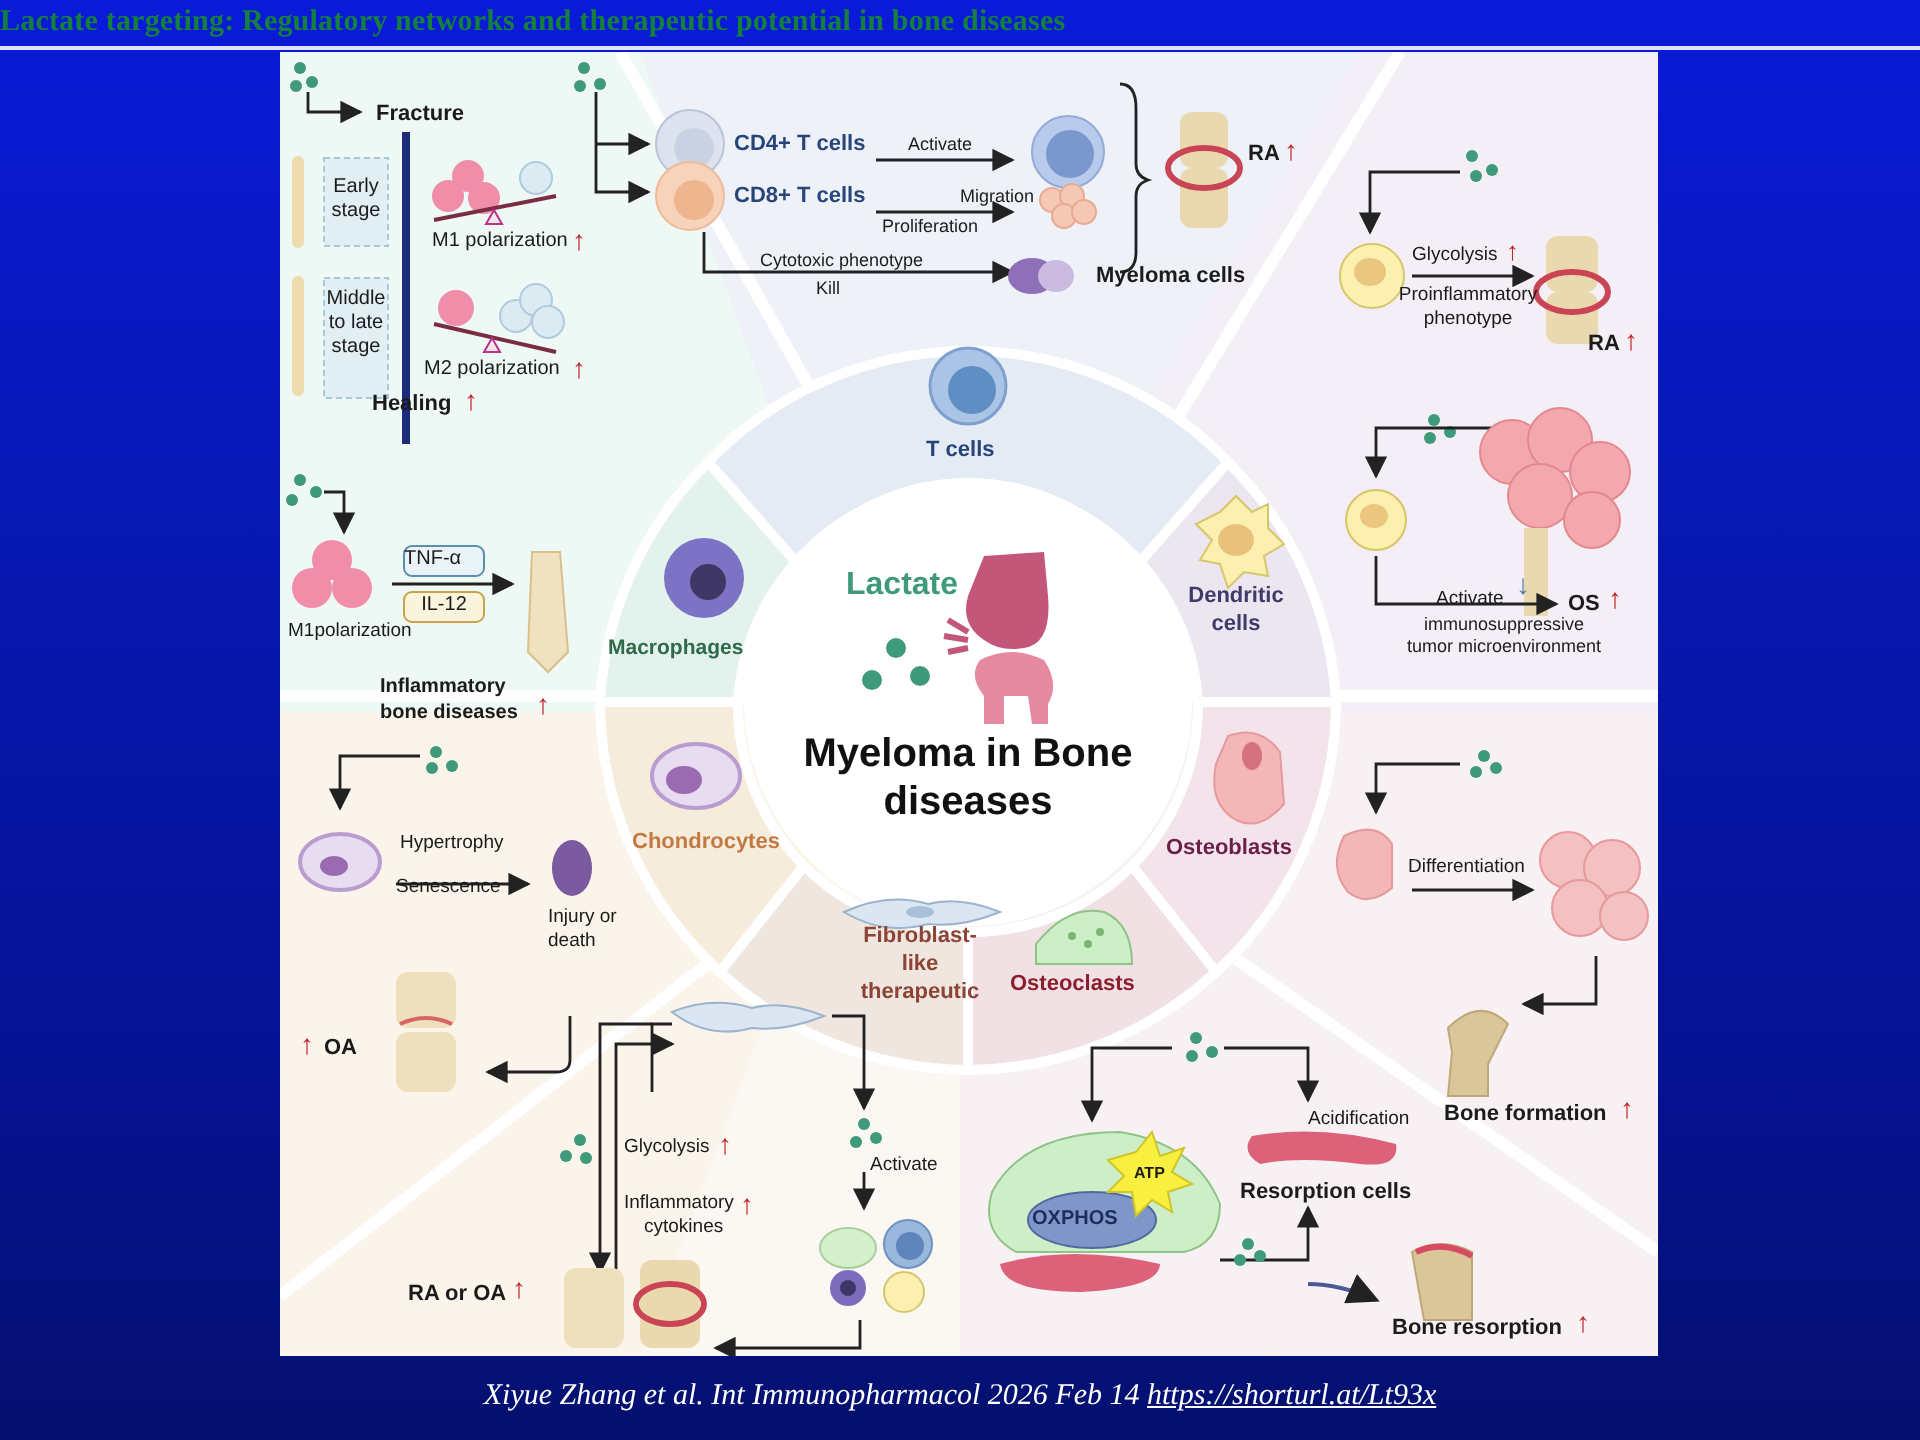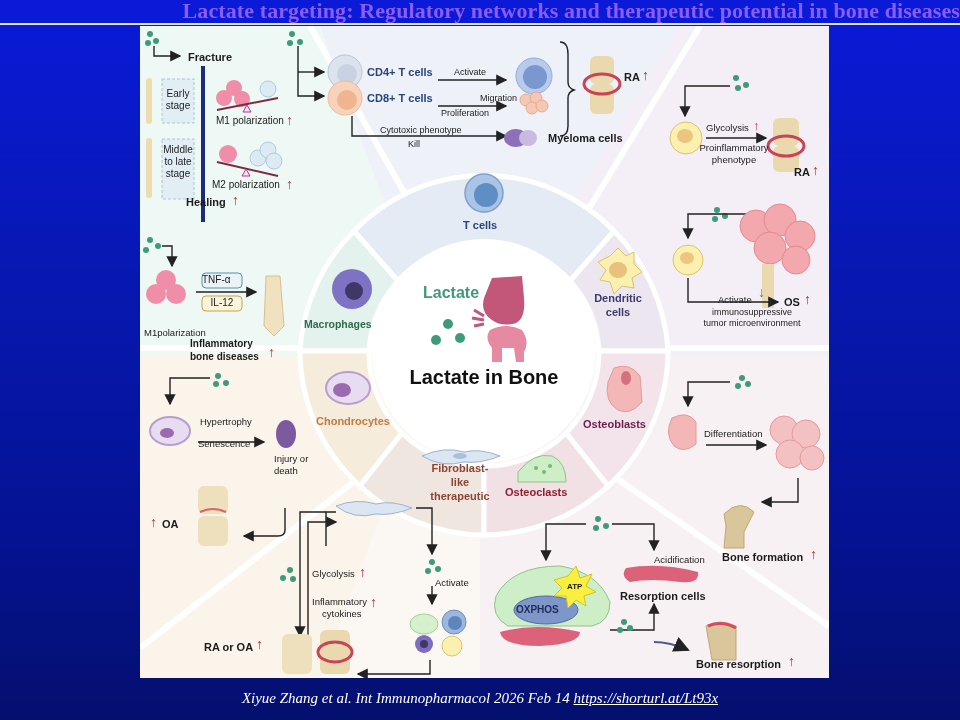--- a/index.html
+++ b/index.html
@@ -1,20 +1,20 @@
 <!DOCTYPE html>
 <html><head>
 <meta charset="utf-8">
 <style>
   html,body{margin:0;padding:0;}
   body{width:960px;height:720px;position:relative;overflow:hidden;
     background:linear-gradient(180deg,#0a1ad8 0%,#0718b0 40%,#051292 75%,#04106e 100%);
     font-family:"Liberation Sans",sans-serif;}
-  .slide-title{position:absolute;left:0;top:0;width:960px;height:22px;text-align:right;
-    font-family:"Liberation Serif",serif;font-weight:bold;font-size:22px;line-height:22px;color:#8b5cf6;letter-spacing:0.1px;}
+  .slide-title{position:absolute;left:0;top:0;width:960px;height:22px;text-align:left;
+    font-family:"Liberation Serif",serif;font-weight:bold;font-size:15px;line-height:22px;color:#15803d;letter-spacing:0.1px;}
   .title-rule{position:absolute;left:0;top:23px;width:960px;height:2px;background:#dfe3ff;}
   .figure{position:absolute;left:140px;top:26px;width:689px;height:652px;background:#f6f5fb;overflow:hidden;}
   .figure svg{position:absolute;left:0;top:0;}
   .txt{position:absolute;white-space:nowrap;color:#1b1b1b;}
   .b{font-weight:bold;}
   .sm{font-size:10px;}
   .md{font-size:11px;}
   .c{text-align:center;}
   .citation{position:absolute;left:0;top:690px;width:960px;text-align:center;
     font-family:"Liberation Serif",serif;font-style:italic;font-size:15px;color:#ffffff;}
@@ -302,21 +302,22 @@
         <circle cx="484" cy="596" r="3"></circle>
         <circle cx="480" cy="604" r="3"></circle>
         <circle cx="490" cy="602" r="3"></circle>
       </g>
     <path d="M514,616 Q530,616 548,624" fill="none" stroke="#4a5a94" stroke-width="2" marker-end="url(#ah)"></path>
     <path d="M566,600 Q580,592 596,600 L596,634 L572,634 Z" fill="#d9c69a" stroke="#c0a776"></path>
     <path d="M568,600 Q582,594 596,602" fill="none" stroke="#d74a62" stroke-width="3"></path>
   </svg>
 
   <div class="txt b" style="left:283px;top:258px;font-size:16px;color:#3f9a7c;">Lactate</div>
-  <div class="txt b c" style="left:254px;top:340px;width:180px;font-size:20px;color:#111;">Lactate in Bone</div>
+  <div class="txt b c" style="left:254px;top:340px;width:180px;font-size:20px;color:#111;">Myeloma in Bone</div>
+  <div class="txt b c" style="left:254px;top:364px;width:180px;font-size:20px;color:#111;">diseases</div>
 
   <div class="txt b md" style="left:323px;top:193px;color:#27457a;text-align:right;">T cells</div>
   <div class="txt b md" style="left:164px;top:292px;color:#2f6a4c;font-size:10.5px;">Macrophages</div>
   <div class="txt b md c" style="left:448px;top:266px;width:60px;color:#3e3a6a;">Dendritic</div>
   <div class="txt b md c" style="left:448px;top:280px;width:60px;color:#3e3a6a;">cells</div>
   <div class="txt b md" style="left:176px;top:389px;color:#c27a44;">Chondrocytes</div>
   <div class="txt b md" style="left:443px;top:392px;color:#6c1e4a;">Osteoblasts</div>
   <div class="txt b md c" style="left:280px;top:436px;width:80px;color:#8c4434;">Fibroblast-</div>
   <div class="txt b md c" style="left:280px;top:450px;width:80px;color:#8c4434;">like</div>
   <div class="txt b md c" style="left:280px;top:464px;width:80px;color:#8c4434;">therapeutic</div>
@@ -330,21 +331,21 @@
   <div class="txt sm c" style="left:22px;top:142px;width:32px;">stage</div>
   <div class="txt sm" style="left:76px;top:89px;">M1 polarization</div>
   <span class="txt redup" style="left:146px;top:86px;font-size:14px;">↑</span>
   <div class="txt sm" style="left:72px;top:153px;">M2 polarization</div>
   <span class="txt redup" style="left:146px;top:150px;font-size:14px;">↑</span>
   <div class="txt b md" style="left:46px;top:170px;">Healing</div>
   <span class="txt redup" style="left:92px;top:166px;font-size:14px;">↑</span>
 
   <div class="txt sm c" style="left:62px;top:248px;width:20px;">TNF-α</div>
   <div class="txt sm c" style="left:62px;top:271px;width:40px;">IL-12</div>
-  <div class="txt sm" style="left:4px;top:284px;font-size:9.5px;margin-top:17px;">M1polarization</div>
+  <div class="txt sm" style="left:4px;top:284px;font-size:9.5px;">M1polarization</div>
   <div class="txt b sm" style="left:50px;top:312px;">Inflammatory</div>
   <div class="txt b sm" style="left:50px;top:325px;">bone diseases</div>
   <span class="txt redup" style="left:128px;top:318px;font-size:14px;">↑</span>
 
   <div class="txt b md blue-text" style="left:227px;top:40px;">CD4+ T cells</div>
   <div class="txt b md blue-text" style="left:227px;top:66px;">CD8+ T cells</div>
   <div class="txt sm" style="left:314px;top:41px;font-size:9px;">Activate</div>
   <div class="txt sm" style="left:304px;top:67px;font-size:9px;padding-left:36px;">Migration</div>
   <div class="txt sm" style="left:301px;top:82px;font-size:9px;">Proliferation</div>
   <div class="txt sm" style="left:240px;top:99px;font-size:9px;">Cytotoxic phenotype</div>

